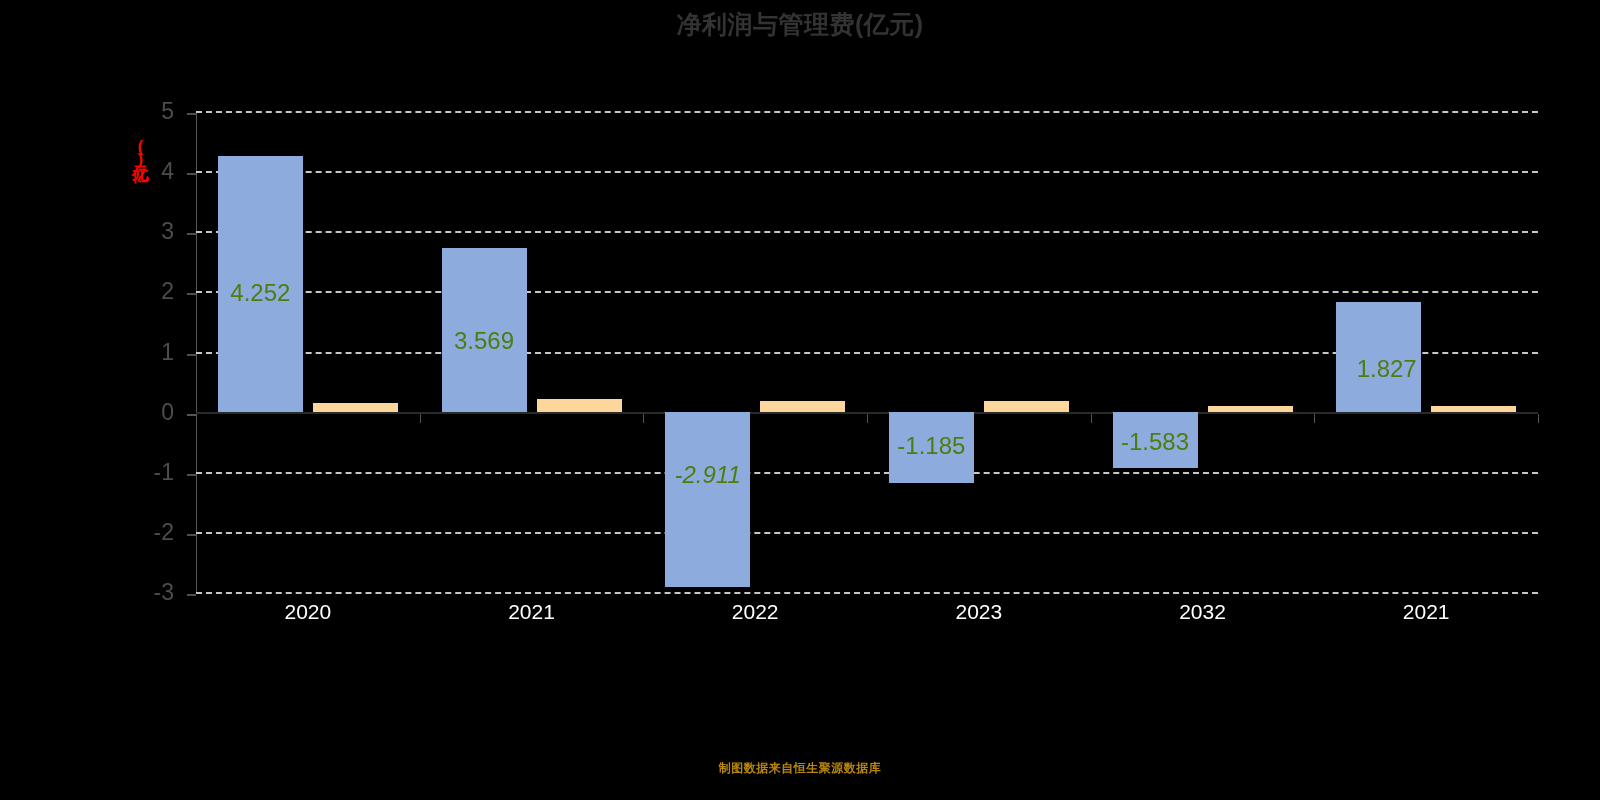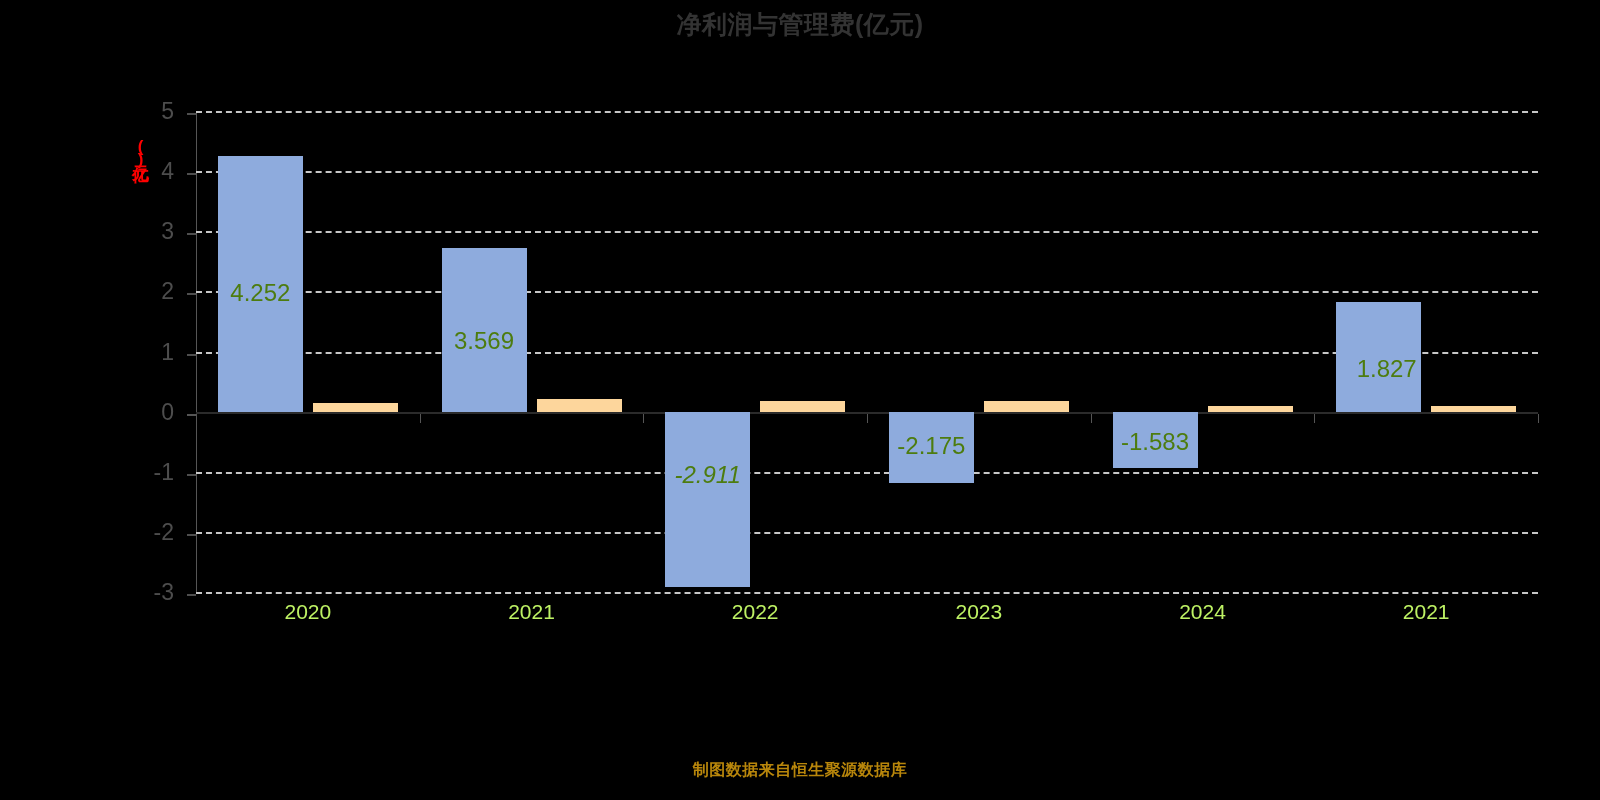--- a/index.html
+++ b/index.html
@@ -46,40 +46,40 @@
   .bar{position:absolute;}
   .bar.profit{background:#8eabdd;}
   .bar.mgmt{background:#fdd69c;}
   .bar-label{
     position:absolute;font-size:24px;color:#4d7c0f;white-space:nowrap;
     transform:translateX(-50%);
   }
 
   
   .xtick-label{
-    position:absolute;top:600px;font-size:21px;color:#bef264;
+    position:absolute;top:600px;font-size:21px;color:#ffffff;
     transform:translateX(-50%);white-space:nowrap;
   }
   .xtick-mark{
     position:absolute;top:414px;width:1px;height:9px;background:#555;
   }
 
   
   .legend{
     position:absolute;left:0;top:705px;width:1600px;
     display:flex;justify-content:center;align-items:center;gap:34px;
   }
   .legend-item{display:flex;align-items:center;gap:11px;}
   .legend-swatch{width:44px;height:22px;border-radius:3px;}
   .legend-text{font-size:21px;color:#3d3d3d;}
 
   
   .footer{
     position:absolute;left:0;top:760px;width:1600px;text-align:center;
-    font-size:16px;color:#b8860b;font-weight:bold;letter-spacing:.5px;
+    font-size:12px;color:#b8860b;font-weight:bold;letter-spacing:.5px;
   }
 </style>
 </head>
 <body>
 
 <div id="root">
 
   <div class="chart-title">净利润与管理费(亿元)</div>
 
   <div class="y-unit">(亿元)</div>
@@ -127,21 +127,21 @@
         <div class="bar mgmt" style="left: 787.833px; width: 85px; top: 290.404px; height: 10.2212px; background: rgb(253, 214, 156);"></div>
         <div class="bar profit" style="left: 916.5px; width: 85px; top: 300.625px; height: 56.8181px; background: rgb(142, 171, 221);"></div>
         <div class="bar mgmt" style="left: 1011.5px; width: 85px; top: 294.613px; height: 6.0125px; background: rgb(253, 214, 156);"></div>
         <div class="bar profit" style="left: 1140.17px; width: 85px; top: 190.777px; height: 109.848px; background: rgb(142, 171, 221);"></div>
         <div class="bar mgmt" style="left: 1235.17px; width: 85px; top: 295.214px; height: 5.41125px; background: rgb(253, 214, 156);"></div>
       </div>
     <div id="barlabels">
         <div class="bar-label" style="left: 64.3333px; top: 167.686px;">4.252</div>
         <div class="bar-label" style="left: 288px; top: 215.772px;">3.569</div>
         <div class="bar-label" style="left: 511.667px; top: 349.632px; font-style: italic;">-2.911</div>
-        <div class="bar-label" style="left: 735.333px; top: 320.574px;">-2.175</div>
+        <div class="bar-label" style="left: 735.333px; top: 320.574px;">-1.185</div>
         <div class="bar-label" style="left: 959px; top: 316.534px;">-1.583</div>
         <div class="bar-label" style="left: 1182.67px; top: 243.504px; margin-left: 8px;">1.827</div>
       </div>
   </div>
 
   <div id="yticks">
       <div class="y-label-txt" style="left: 118px; top: 111px;">5</div>
       <div class="y-label-txt" style="left: 118px; top: 171.125px;">4</div>
       <div class="y-label-txt" style="left: 118px; top: 231.25px;">3</div>
       <div class="y-label-txt" style="left: 118px; top: 291.375px;">2</div>
@@ -153,21 +153,21 @@
     </div>
   <div id="xticks">
       <div class="xtick-label" style="left: 307.833px;">2020</div>
       <div class="xtick-mark" style="left: 196px;"></div>
       <div class="xtick-label" style="left: 531.5px;">2021</div>
       <div class="xtick-mark" style="left: 419.667px;"></div>
       <div class="xtick-label" style="left: 755.167px;">2022</div>
       <div class="xtick-mark" style="left: 643.333px;"></div>
       <div class="xtick-label" style="left: 978.833px; text-align: right;">2023</div>
       <div class="xtick-mark" style="left: 867px;"></div>
-      <div class="xtick-label" style="left: 1202.5px;">2024</div>
+      <div class="xtick-label" style="left: 1202.5px;">2032</div>
       <div class="xtick-mark" style="left: 1090.67px;"></div>
       <div class="xtick-label" style="left: 1426.17px;">2021</div>
       <div class="xtick-mark" style="left: 1314.33px;"></div>
       <div class="xtick-mark" style="left: 1538px;"></div>
     </div>
 
 
   <div class="footer" style="color: rgb(184, 134, 11);">制图数据来自恒生聚源数据库</div>
 </div>
 

